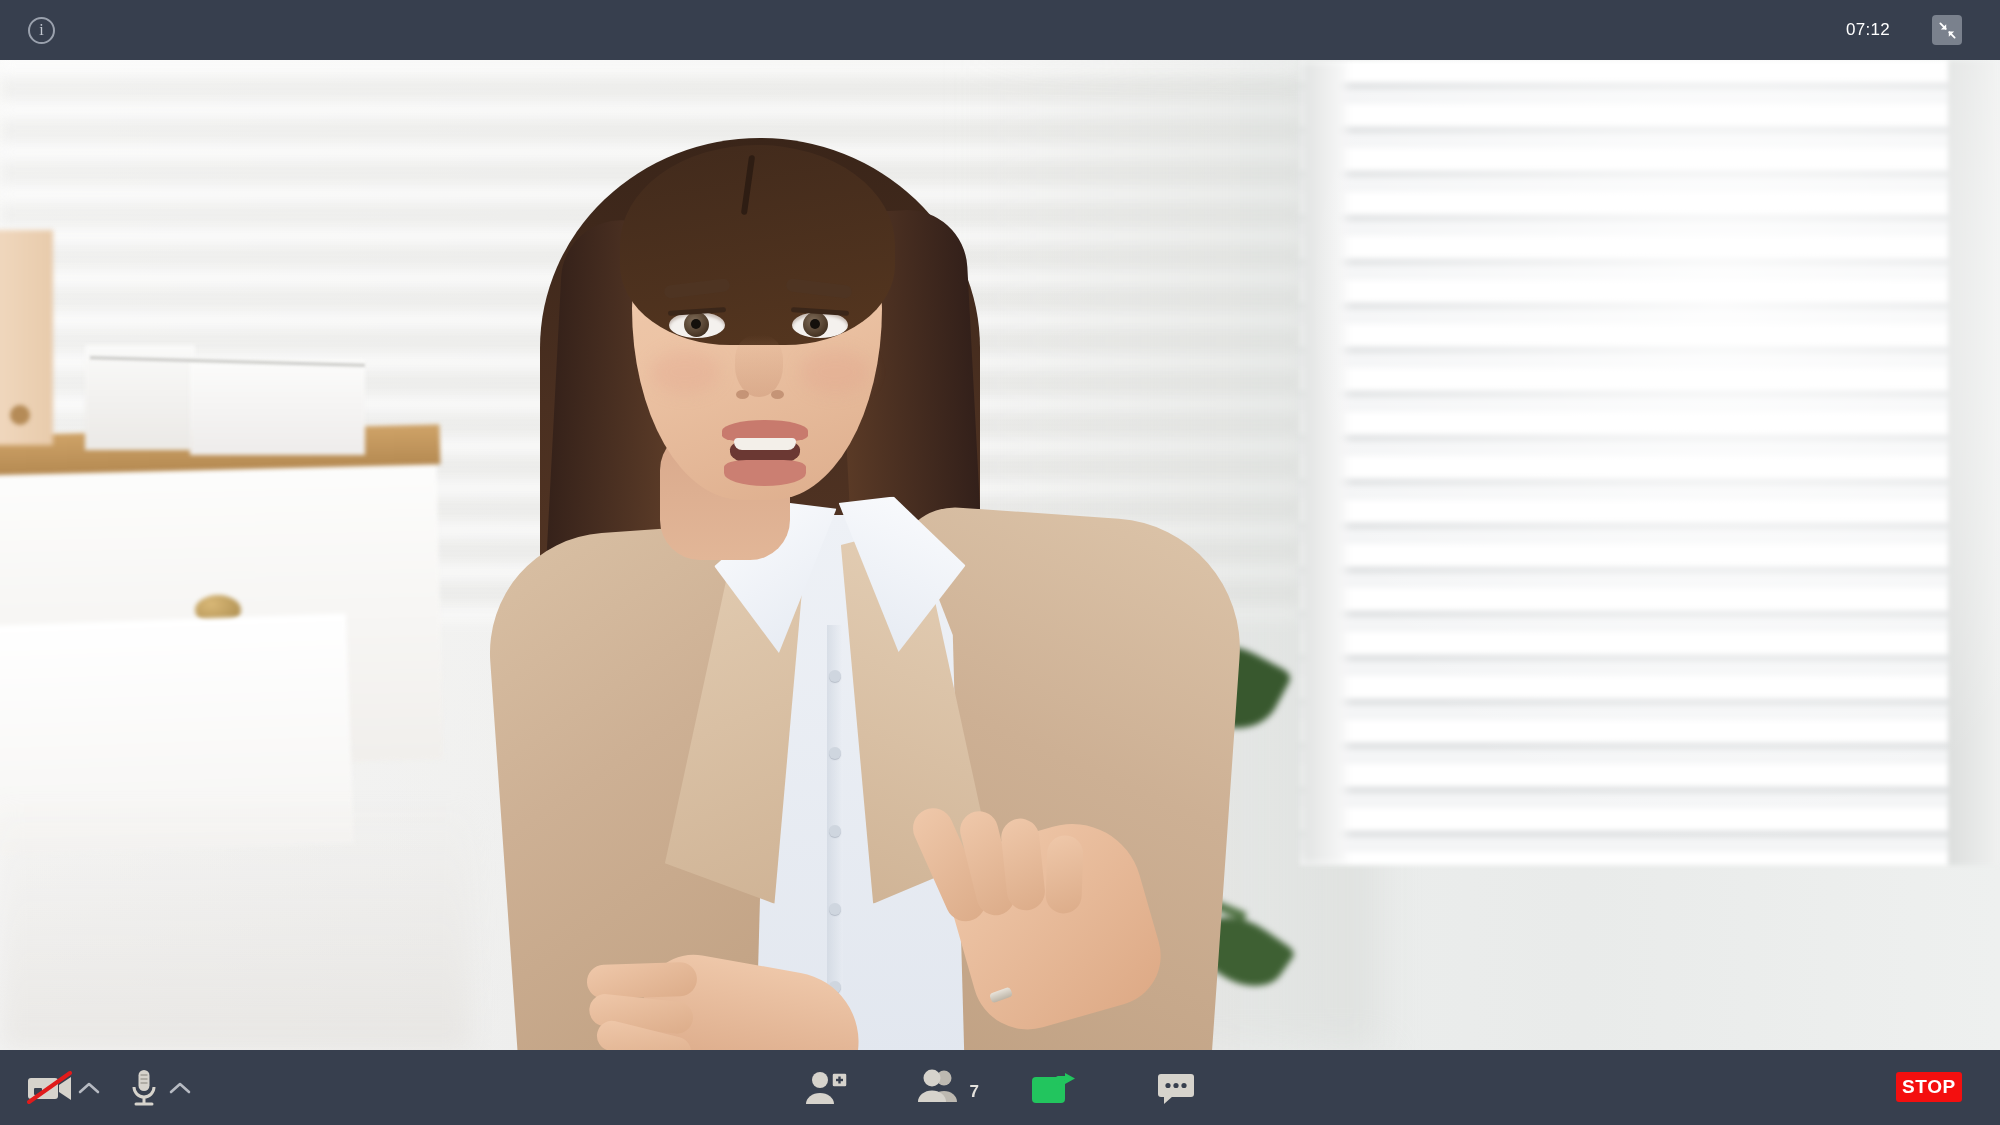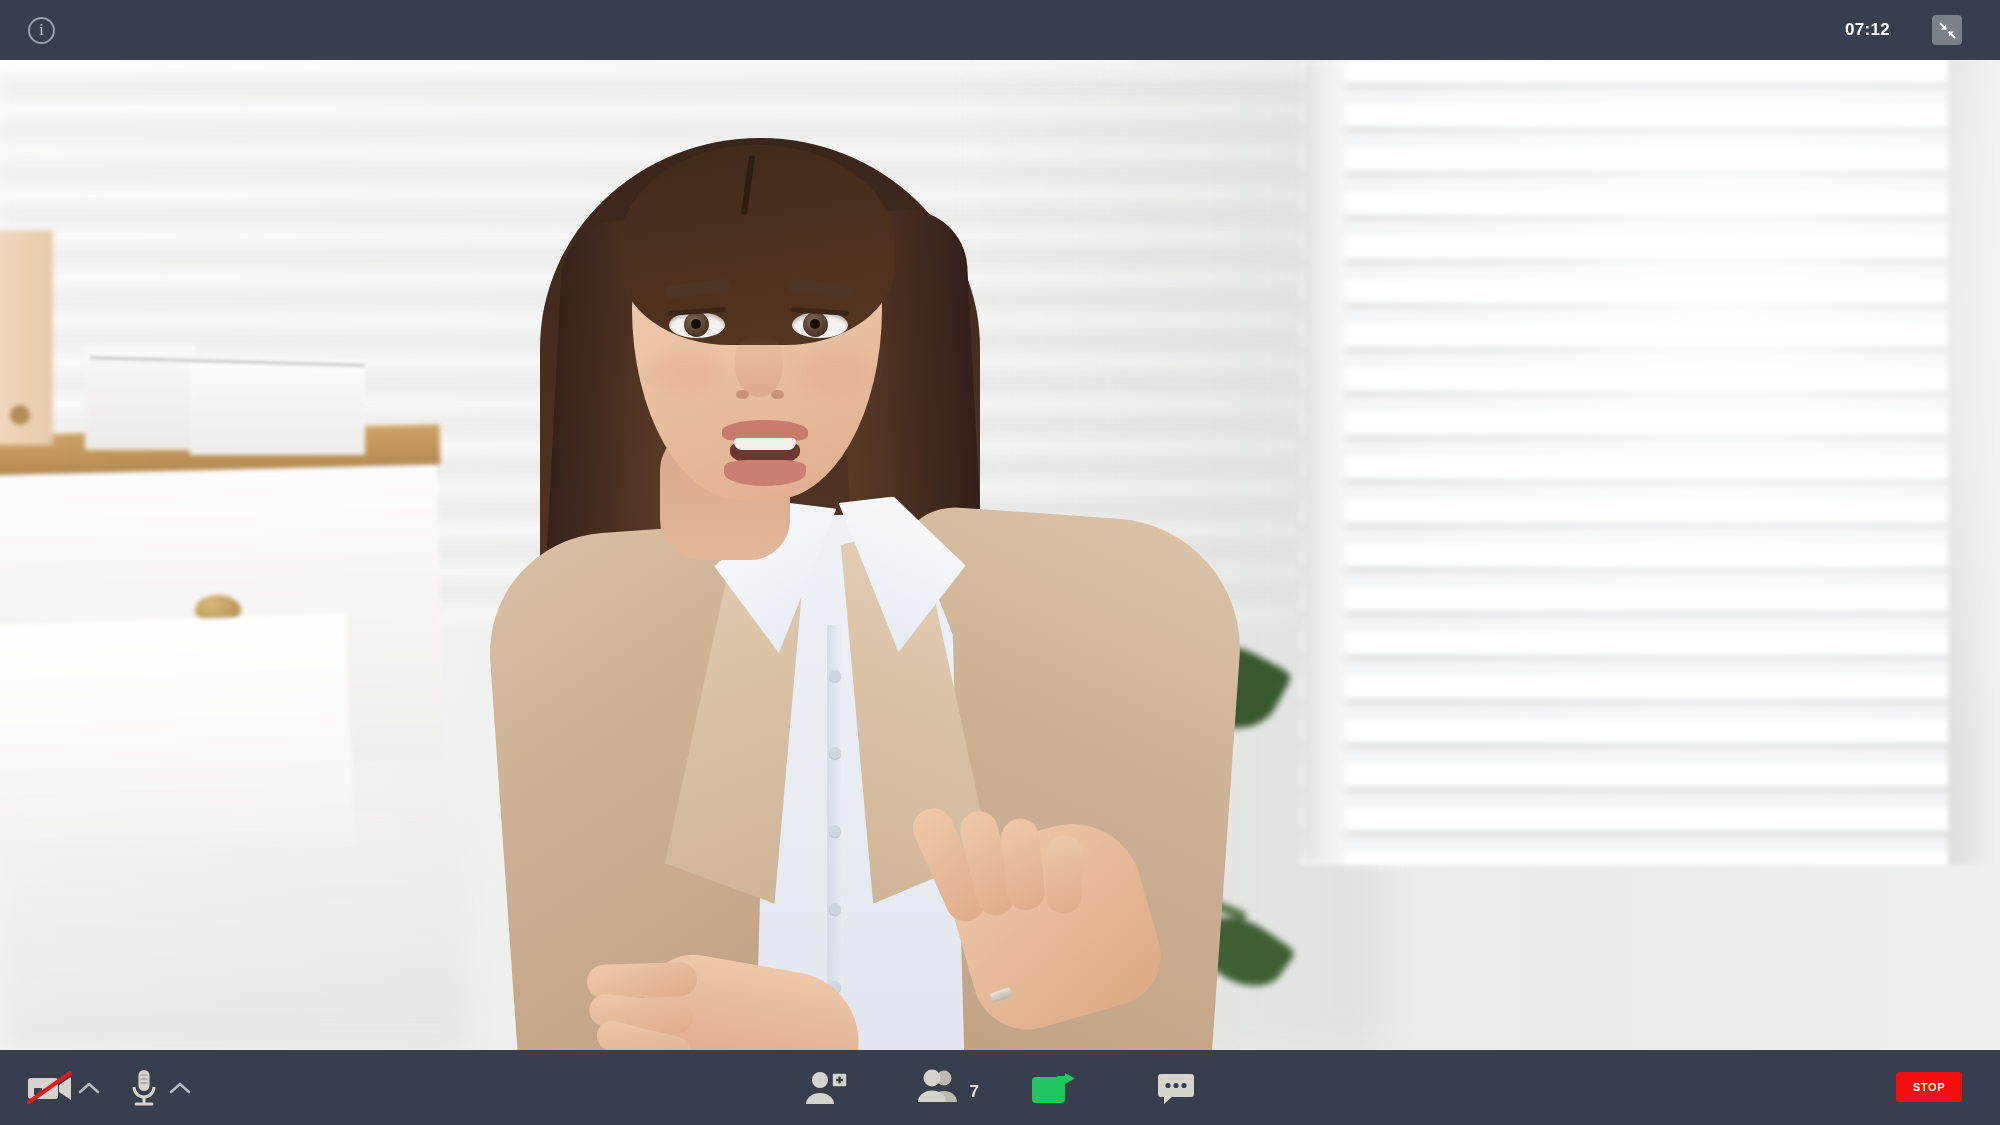--- a/index.html
+++ b/index.html
@@ -33,21 +33,21 @@
     cursor:pointer;
   }
   .info-btn span {
     font-size:16px; line-height:1;
     color:#c3c8d1; font-family:"Liberation Serif", serif;
     font-style:normal; font-weight:400;
     margin-top:-1px;
   }
   .timer {
     position:absolute; right:110px; top:20px;
-    color:#ffffff; font-size:17px; font-weight:bold;
+    color:#ffffff; font-size:17px; font-weight:normal;
     letter-spacing:0.3px;
     font-family:"Liberation Sans", sans-serif;
   }
   .collapse-btn {
     position:absolute; right:38px; top:15px;
     width:30px; height:30px;
     background:#7a818d;
     border-radius:4px;
     display:flex; align-items:center; justify-content:center;
     cursor:pointer;
@@ -406,21 +406,21 @@
   }
   .stop-btn {
     position:absolute; right:38px; top:22px;
     width:66px; height:30px;
     background:#f40f0f;
     border-radius:3px;
     display:flex; align-items:center; justify-content:center;
     cursor:pointer;
   }
   .stop-btn span {
-    color:#ffffff; font-size:11px; font-weight:bold;
+    color:#ffffff; font-size:19px; font-weight:bold;
     letter-spacing:0.6px;
     font-family:"Liberation Sans", sans-serif;
   }
 </style>
 </head>
 <body>
 
 <div class="app">
 
   <div class="topbar">

